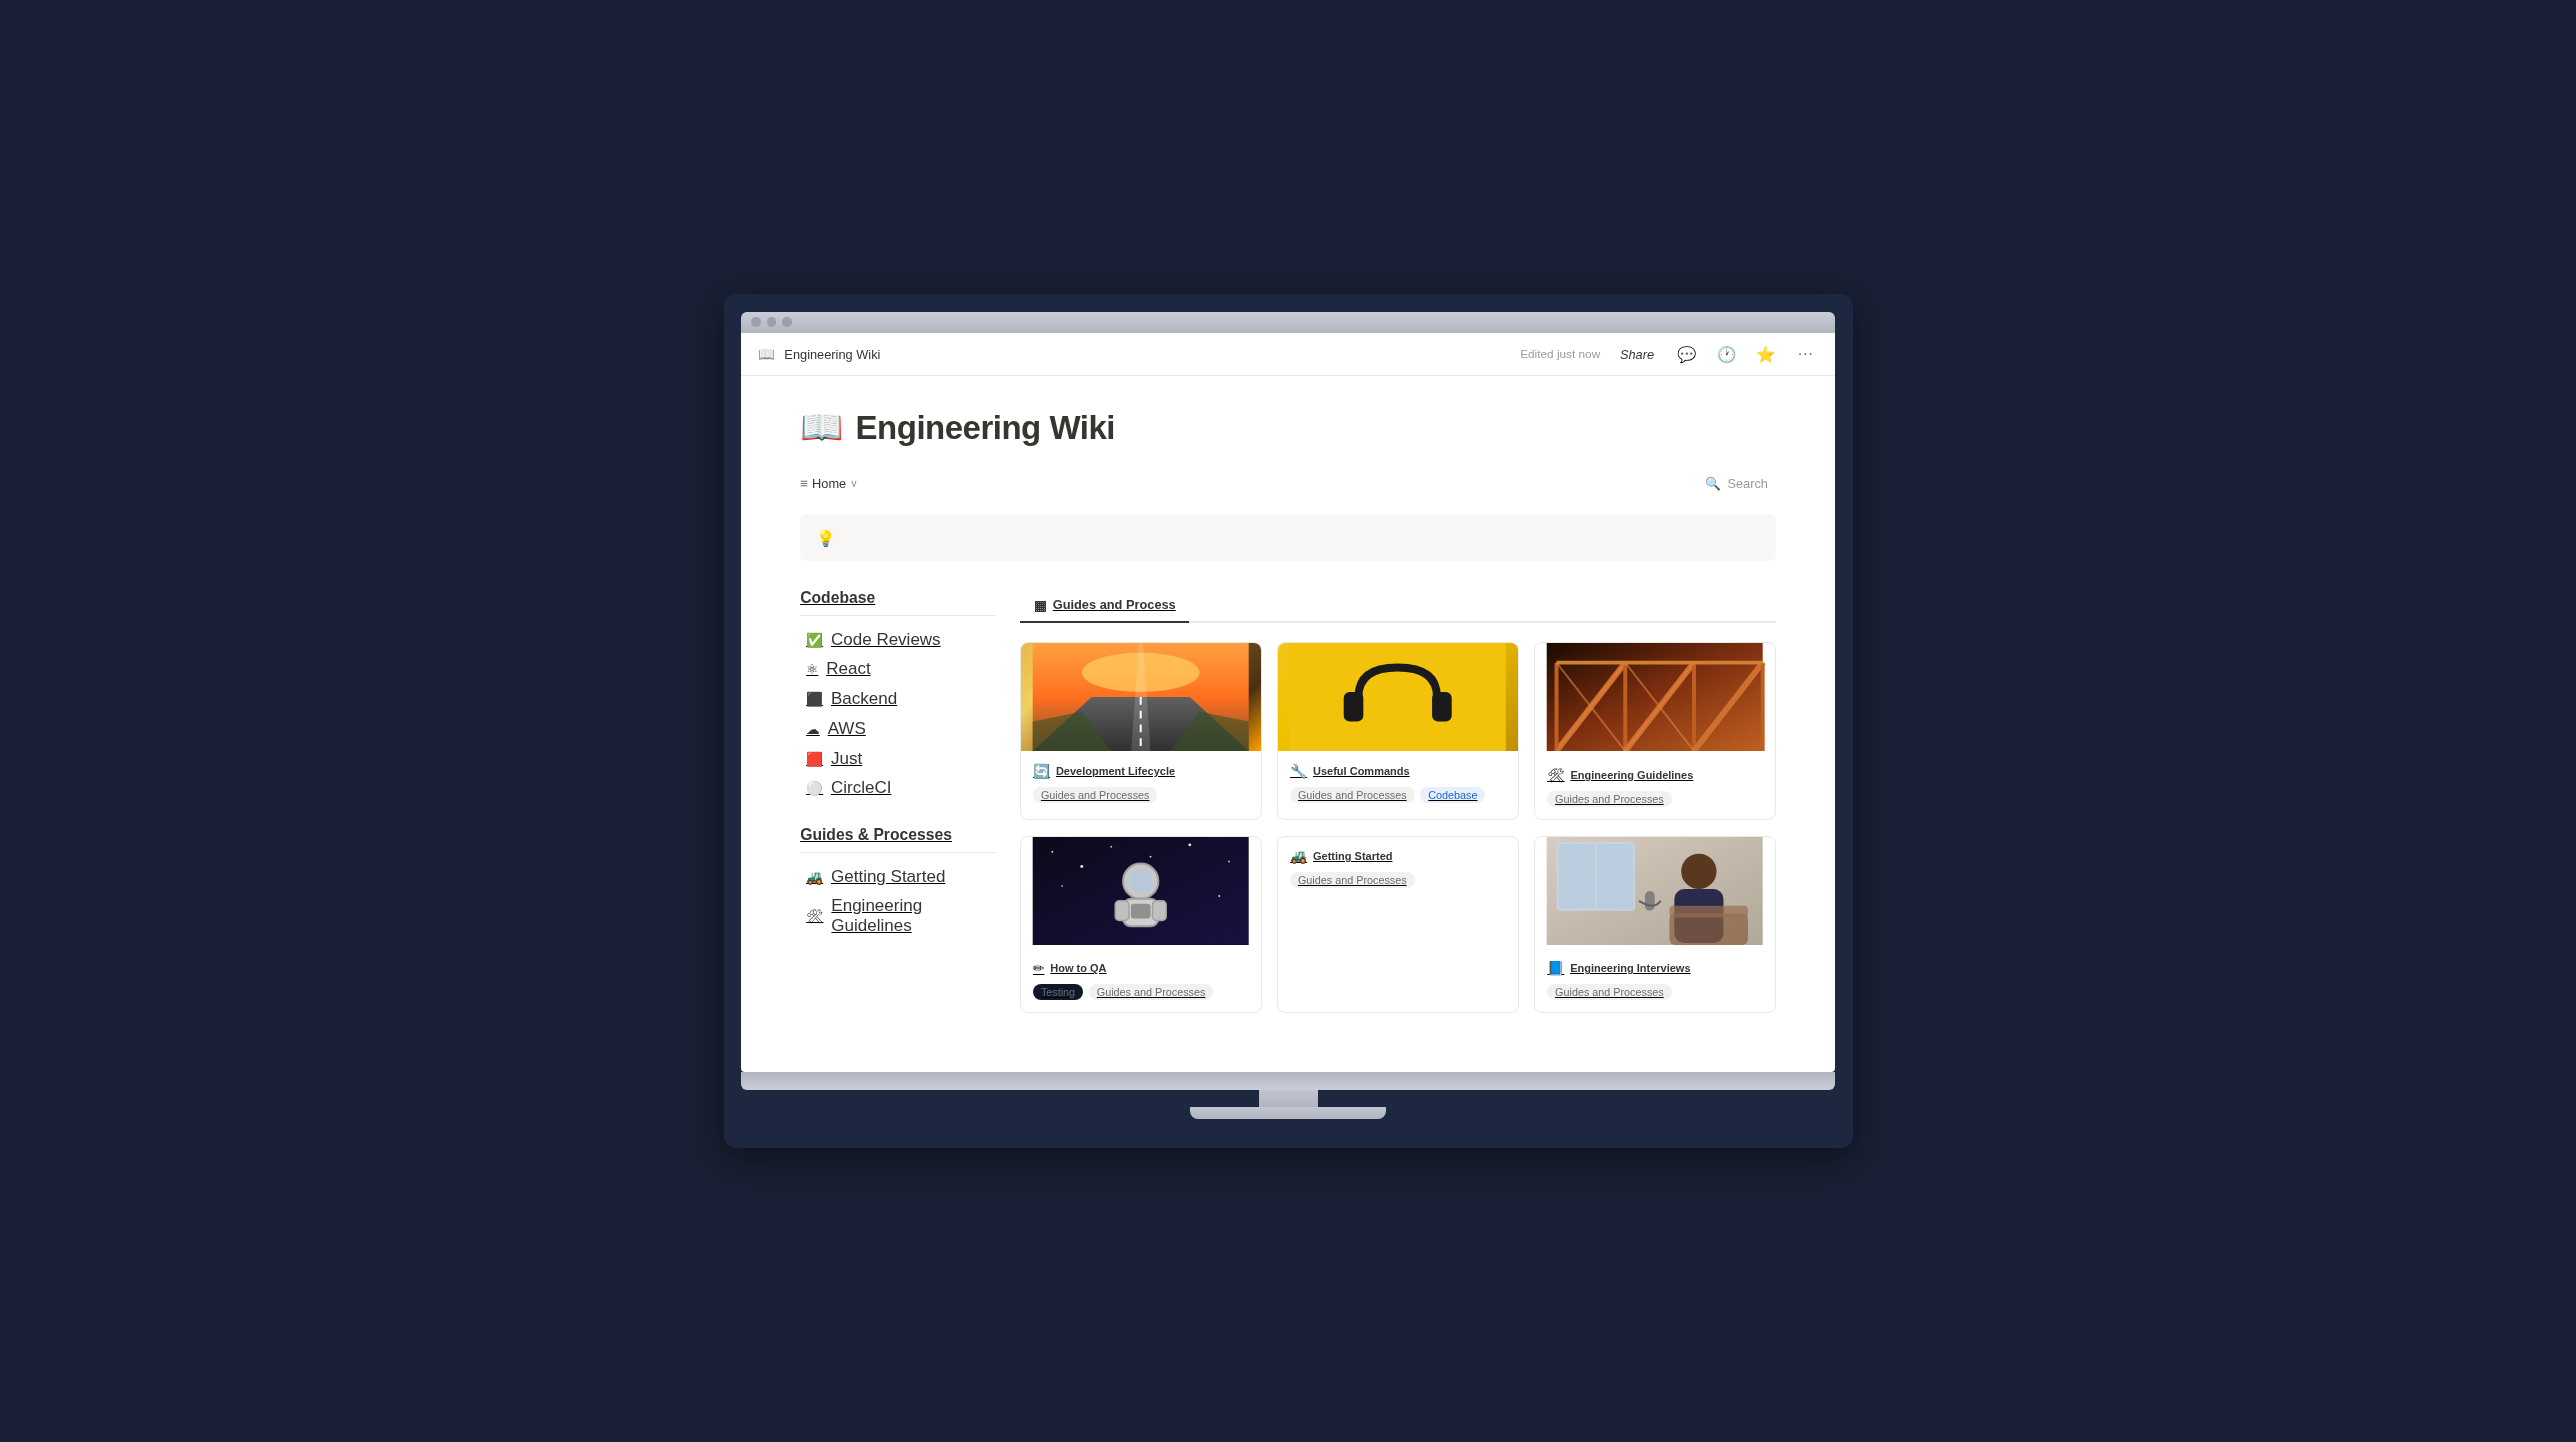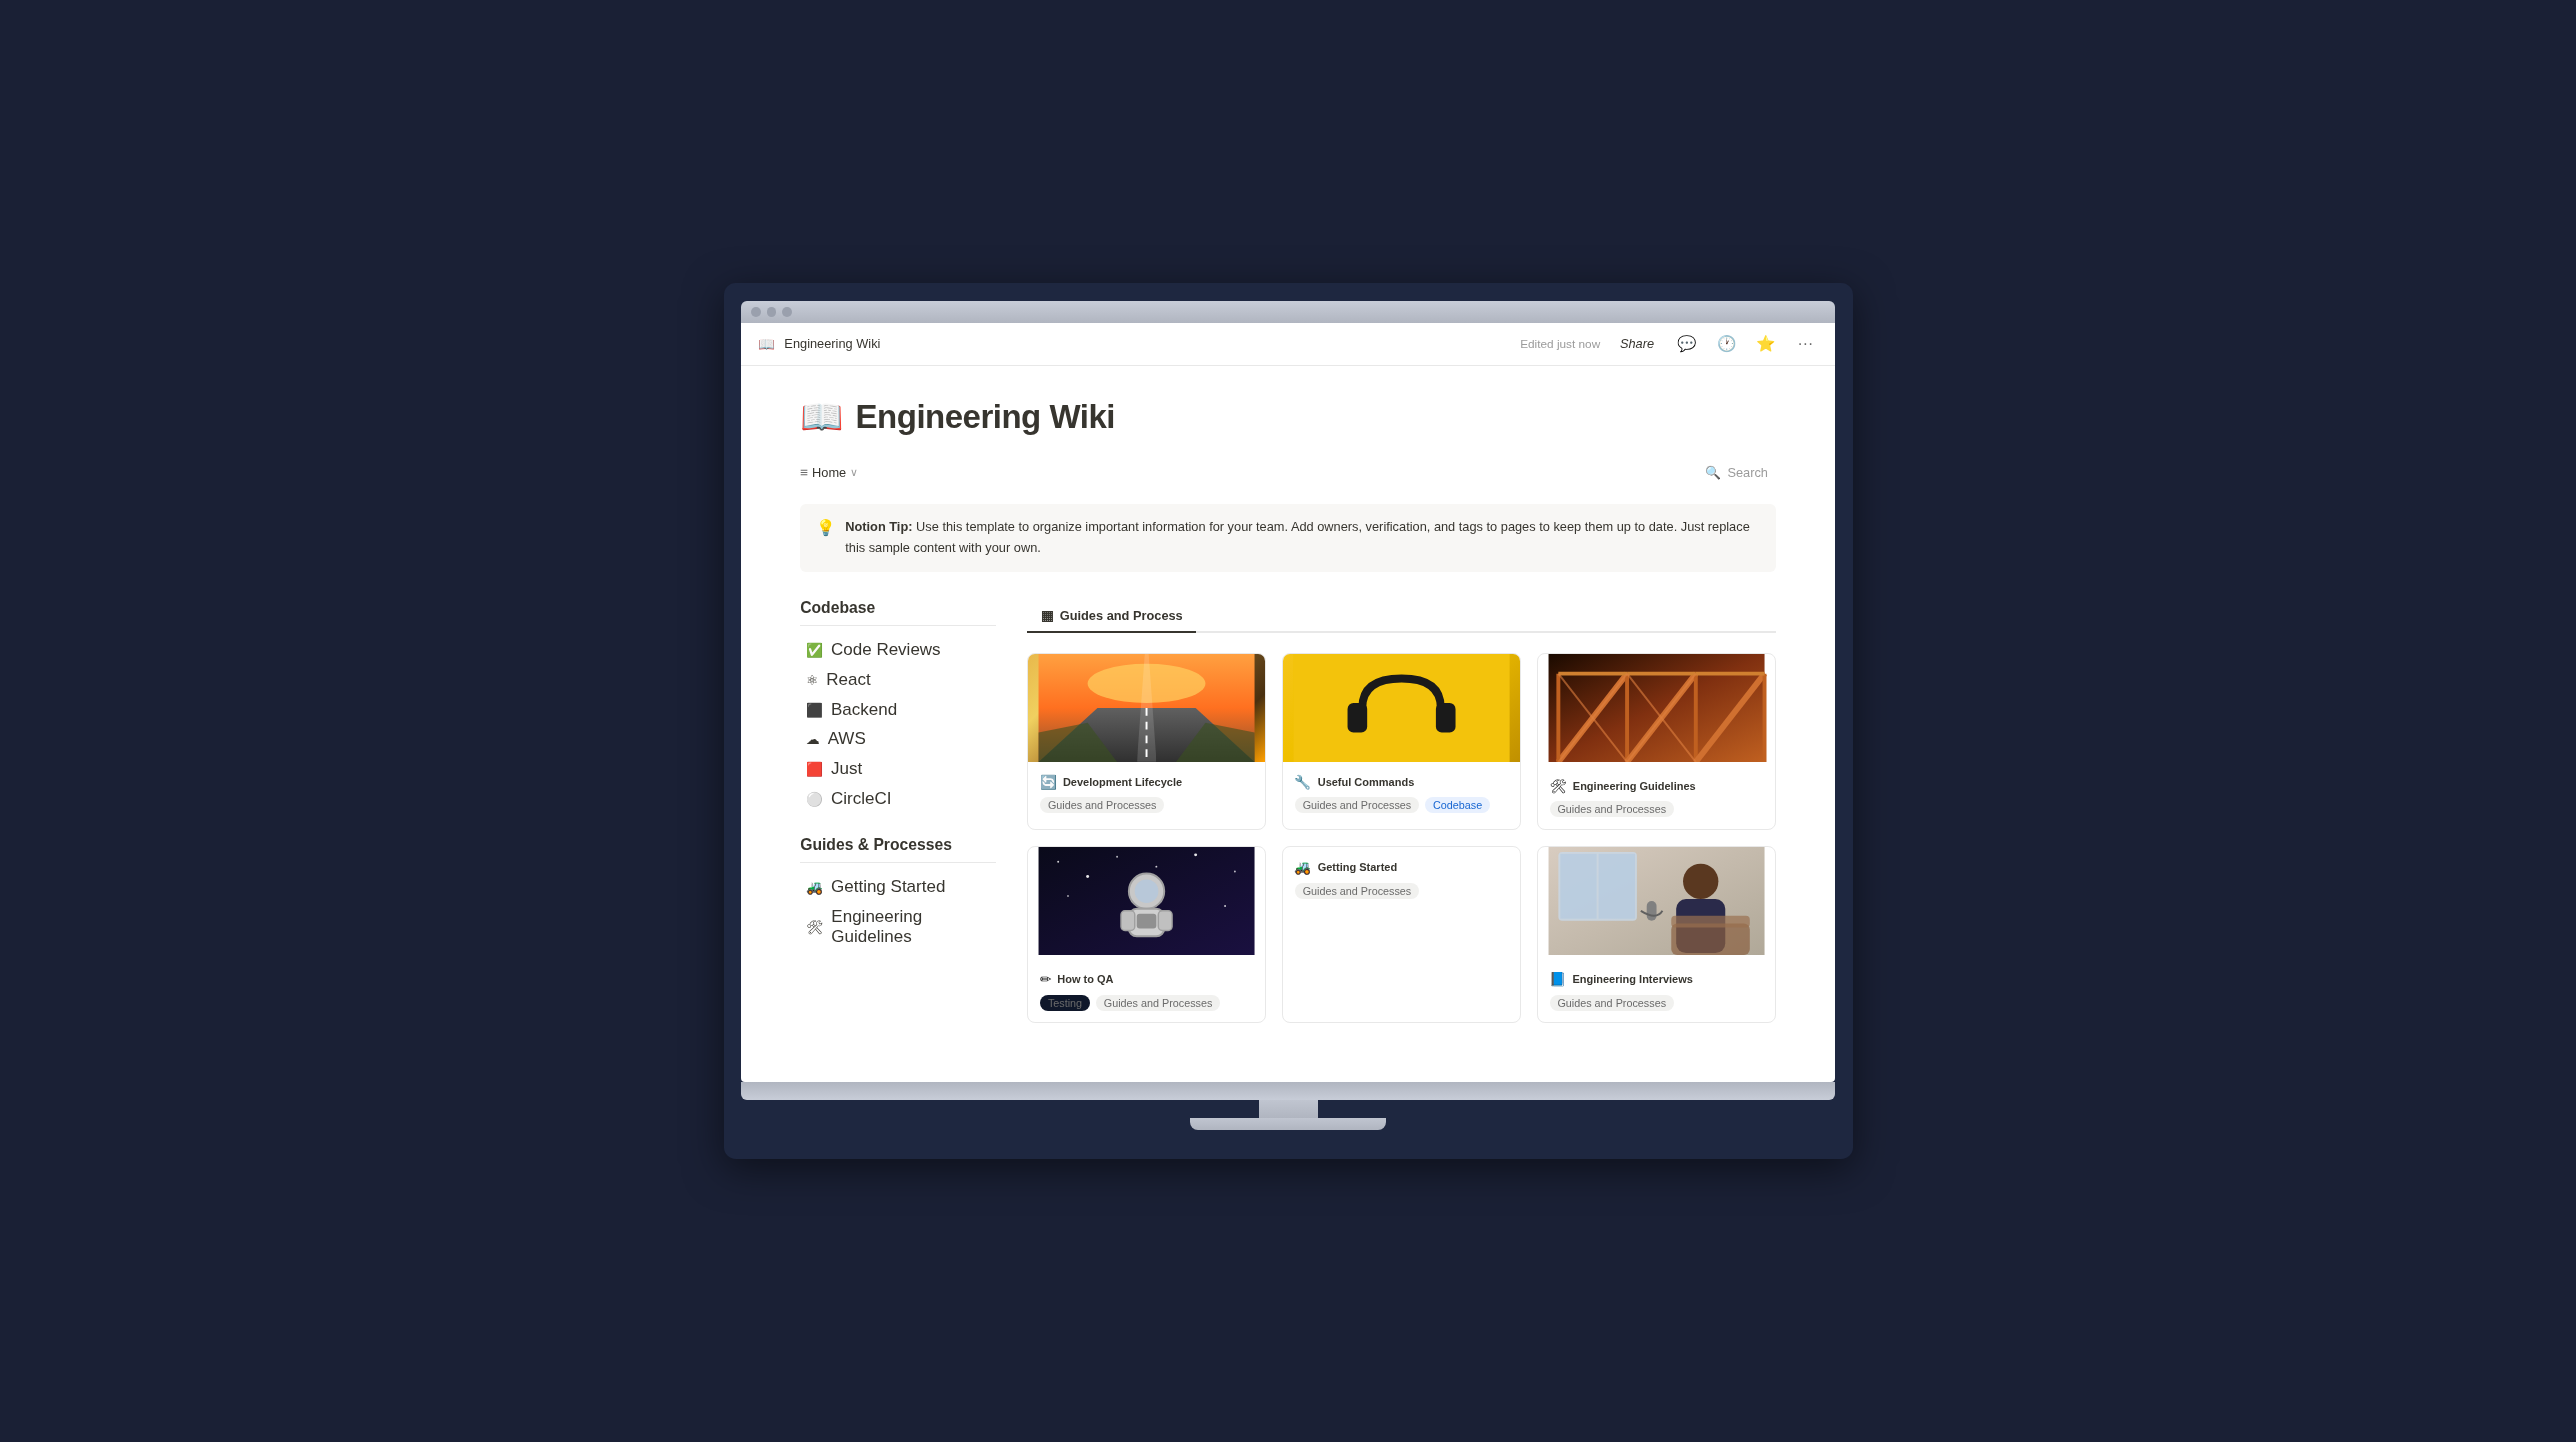--- a/index.html
+++ b/index.html
@@ -227,21 +227,22 @@
       font-size: 12.8px;
       line-height: 1.6;
       color: #37352f;
     }
 
     .tip-text strong { font-weight: 600; }
 
     
     .notion-columns {
       display: flex;
-      gap: 31px;
+      gap: 24px;
+      text-decoration: underline;
     }
 
     
     .left-sidebar {
       width: 196px;
       flex-shrink: 0;
     }
 
     .sidebar-section-title {
       font-size: 15.7px;
@@ -444,24 +445,20 @@
               <span class="breadcrumb-arrow">∨</span>
             </div>
             <button class="search-btn">
               <span>🔍</span>
               <span>Search</span>
             </button>
           </div>
 
           <div class="notion-tip">
             <span class="tip-icon">💡</span>
-            <div class="tip-text">
-              <strong>Notion Tip:</strong>
-              <span> Use this template to organize important information for your team. Add owners, verification, and tags to pages to keep them up to date. Just replace this sample content with your own.</span>
-            </div>
           </div>
 
           <div class="notion-columns">
 
             <div class="left-sidebar">
               <div class="sidebar-section-title">Codebase</div>
               <div class="sidebar-divider"></div>
               <ul class="sidebar-items">
                 <li class="sidebar-item">
                   <span class="sidebar-item-icon">✅</span>

